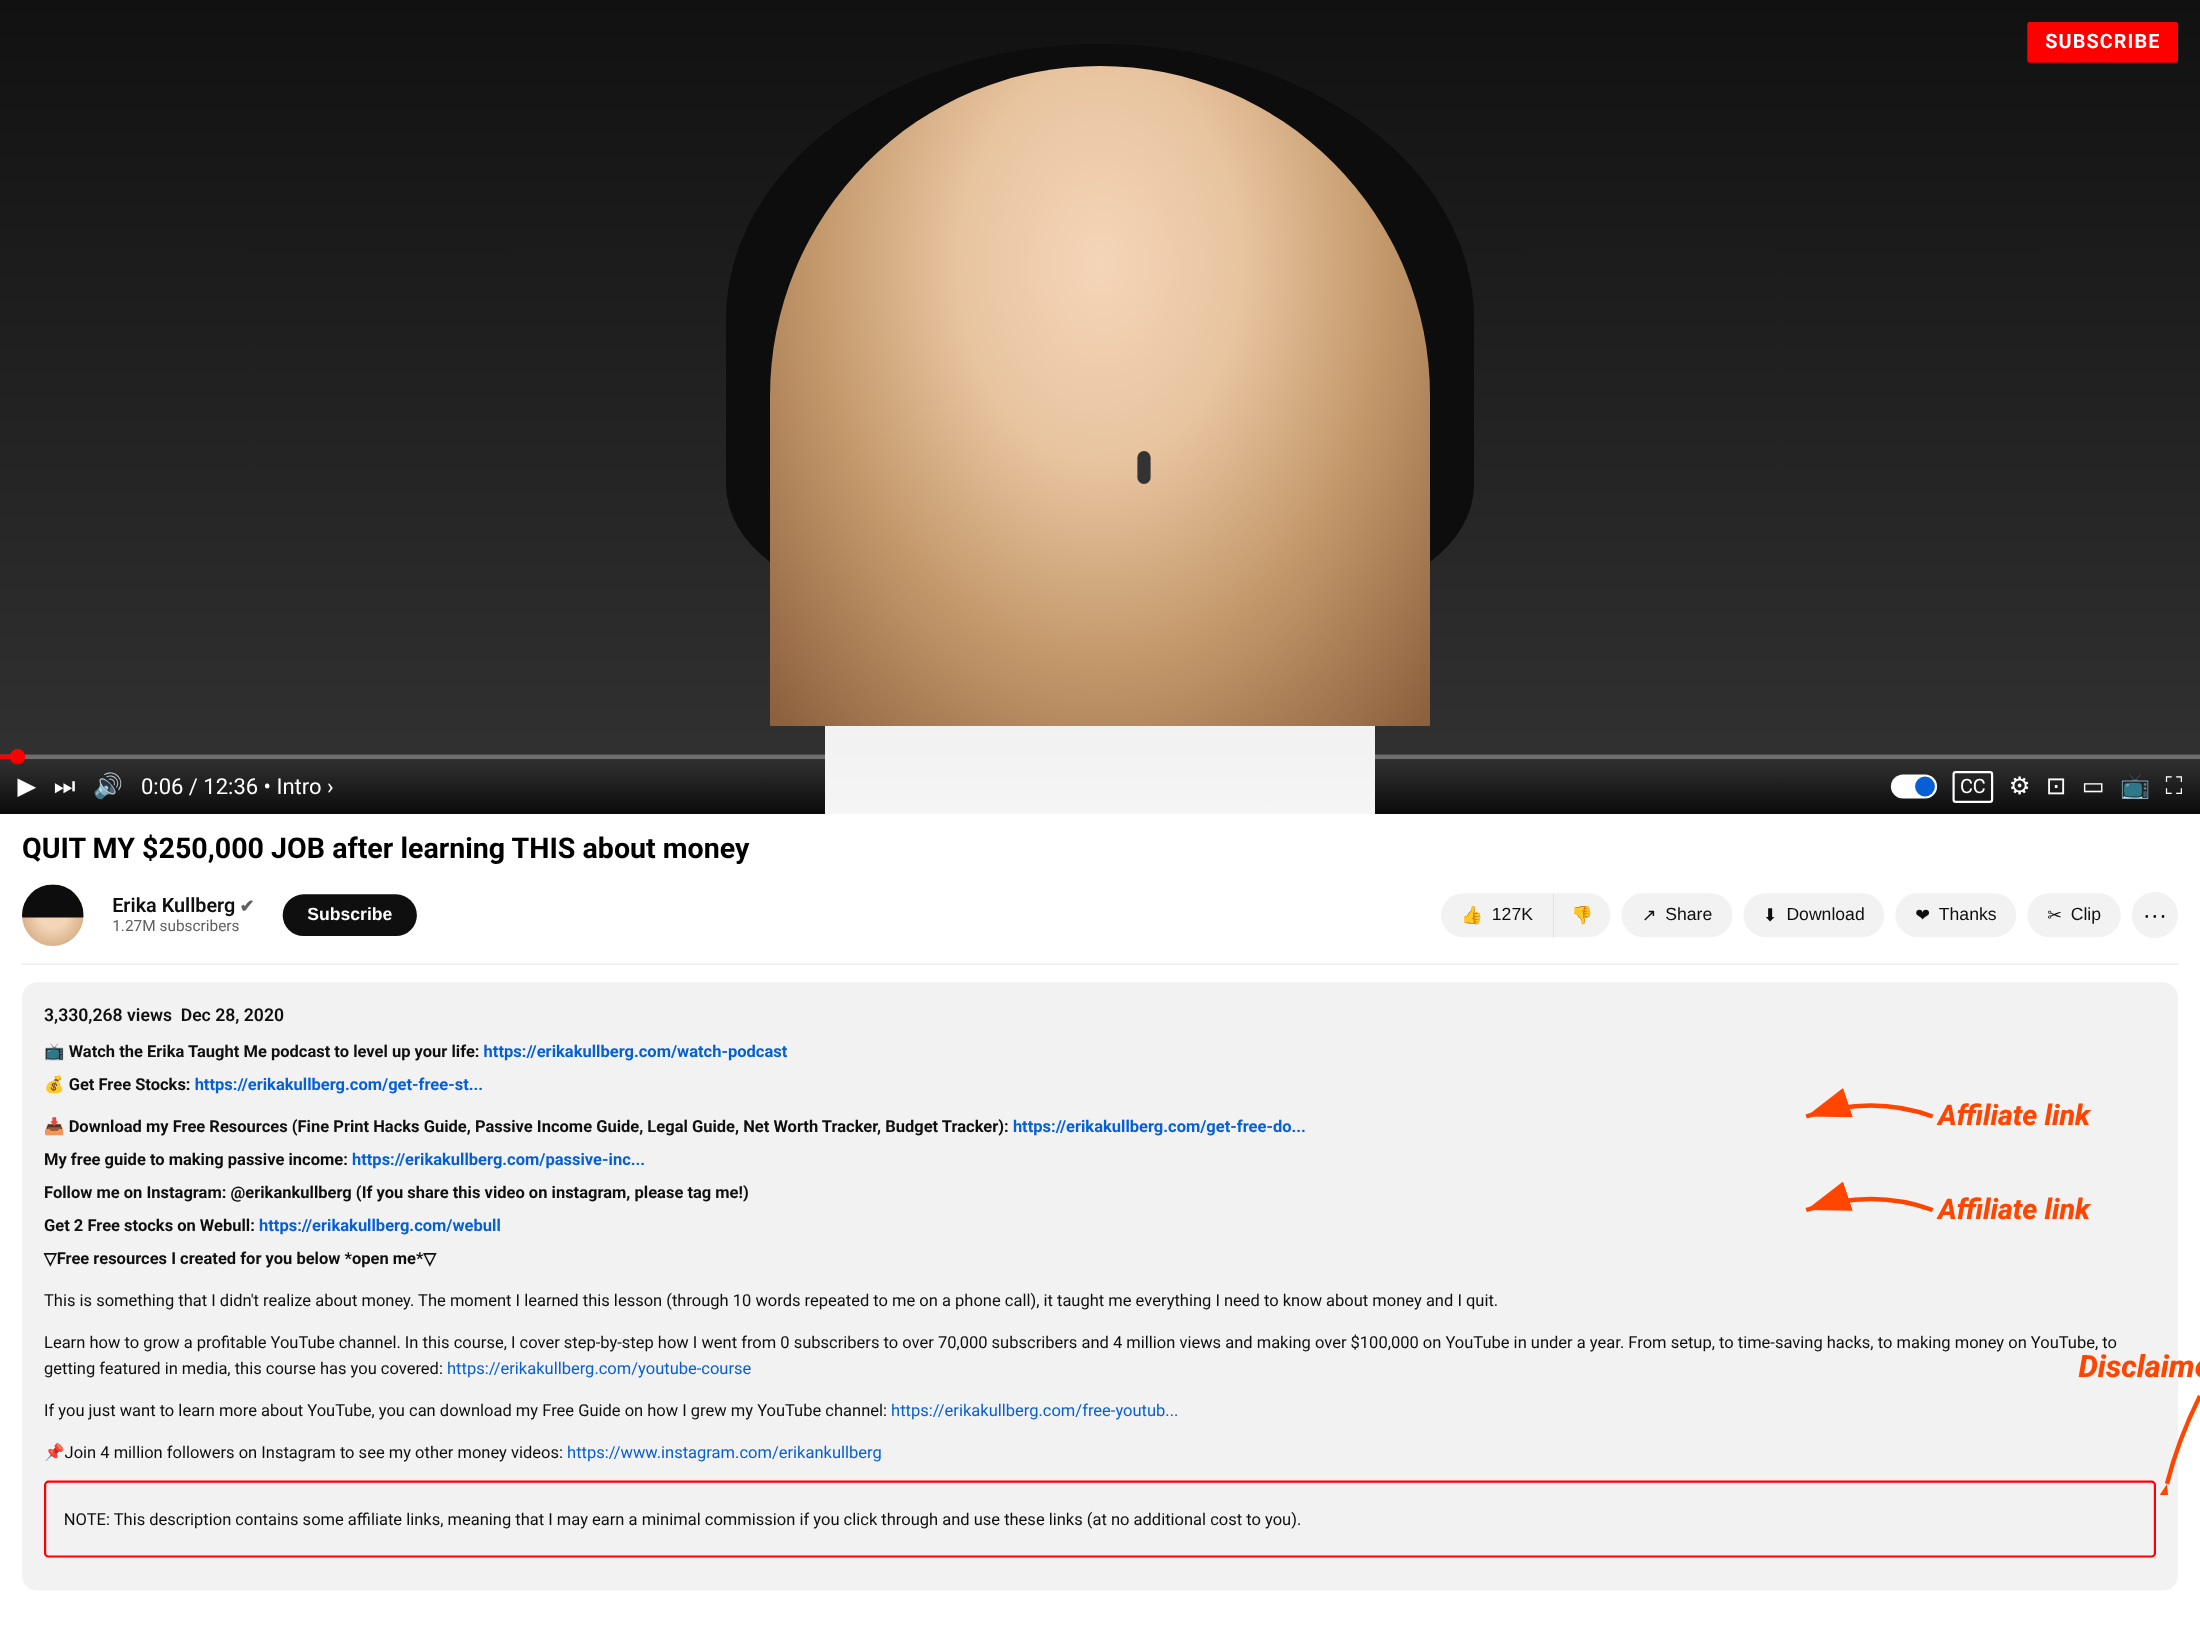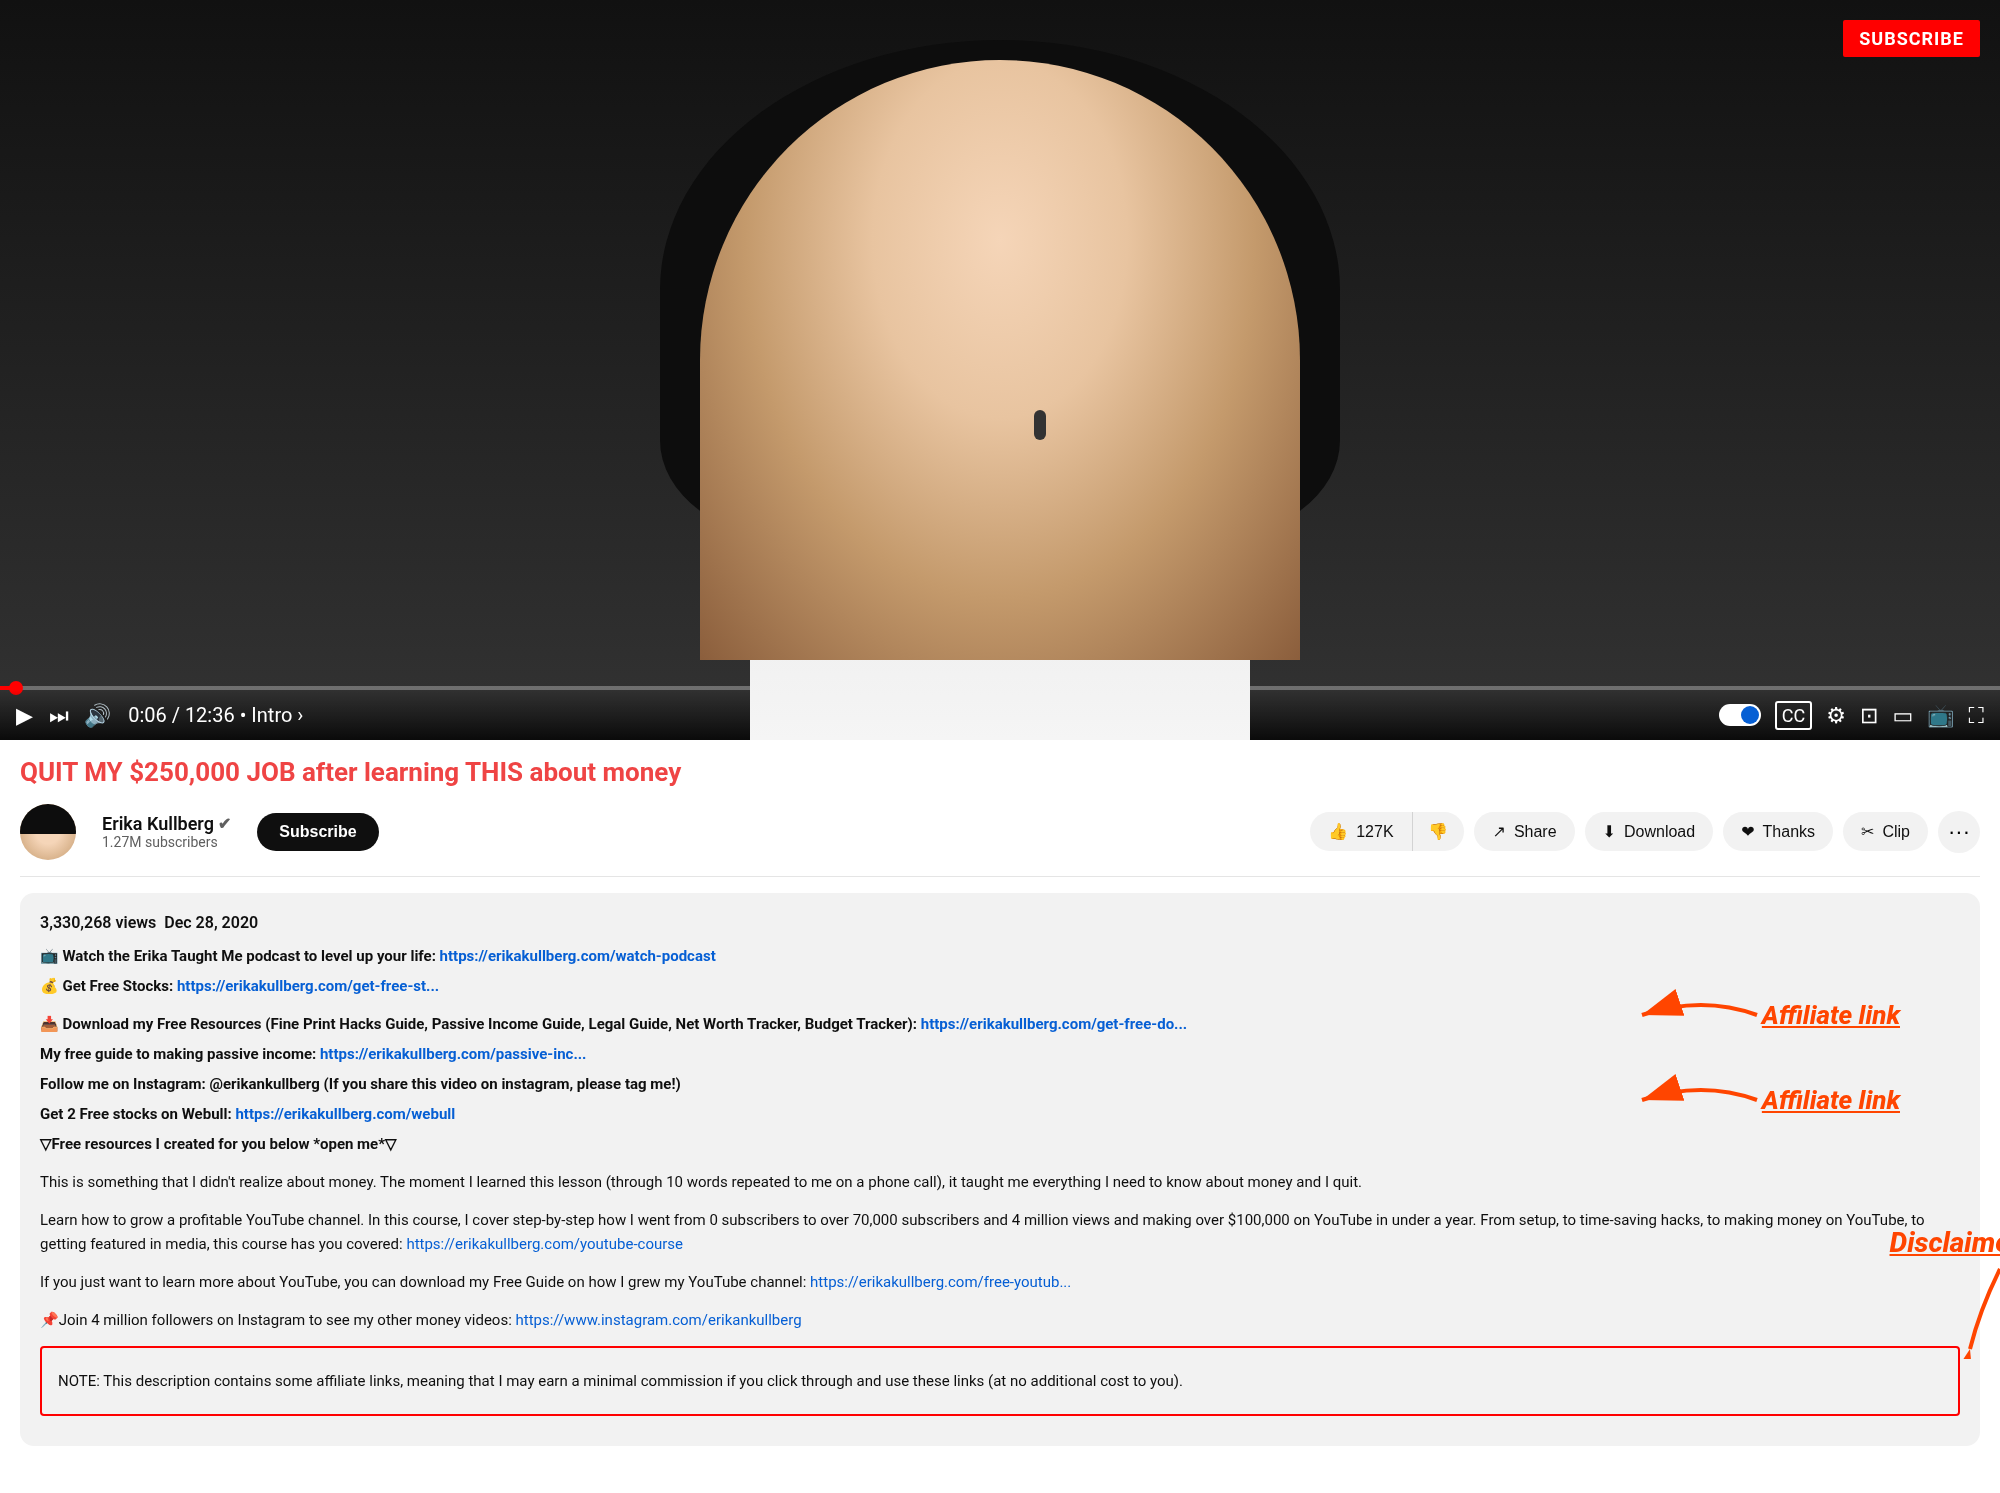--- a/index.html
+++ b/index.html
@@ -142,21 +142,21 @@
       right: 2px;
     }
 
     
     .video-info {
       padding: 16px 20px 0 20px;
     }
     .video-title {
       font-size: 26px;
       font-weight: 700;
-      color: #ef4444;
+      color: #000000;
       margin-bottom: 14px;
       line-height: 1.3;
     }
 
     
     .channel-row {
       display: flex;
       align-items: center;
       justify-content: space-between;
       margin-bottom: 16px;
@@ -288,21 +288,20 @@
 
     
     .annotation-container {
       position: relative;
     }
     .annotation-label {
       font-size: 26px;
       font-weight: 800;
       color: #ff4500;
       font-style: italic;
-      text-decoration: underline;
     }
 
     
     .note-box {
       border: 2px solid #ff0000;
       border-radius: 4px;
       padding: 24px 16px;
       margin: 10px 0;
       font-size: 15px;
       color: #0f0f0f;

